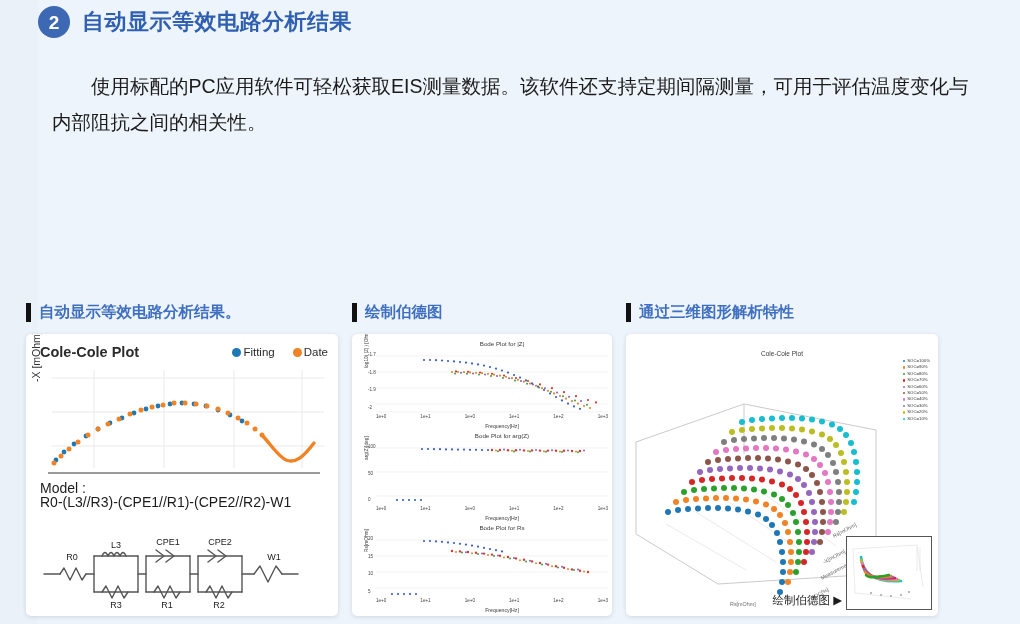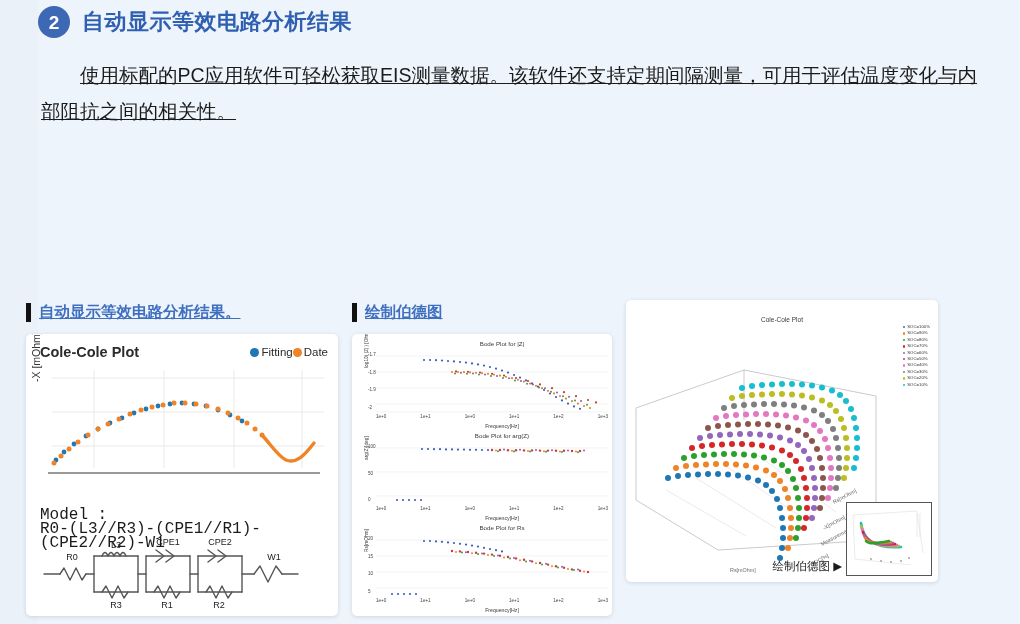--- a/index.html
+++ b/index.html
@@ -37,21 +37,21 @@
     font-size:22px; font-weight:700; color:#2f5fb0;
     letter-spacing:0.5px; white-space:nowrap;
   }
 
   
   .body-text {
     position:absolute; left:36px; top:52px; width:952px;
     font-size:19.5px; line-height:36px; color:#1b1b1b;
     letter-spacing:0px;
   }
-  .body-text p { margin:5px; text-indent:2em;text-decoration:underline; }
+  .body-text p { margin:16px; text-indent:2em; }
   .link-blue { color:#3f6fc0; }
   .sup-search {
     font-size:11px; vertical-align:super; color:#3f6fc0;
     position:relative; top:-2px;
   }
 
   
   .panels {
     position:absolute; left:26px; top:300px; width:968px; height:320px;
     display:flex; gap:14px;
@@ -60,39 +60,39 @@
   .panel.p1 { width:312px; }
   .panel.p2 { width:260px; }
   .panel.p3 { width:312px; }
 
   .panel-head {
     display:flex; align-items:center; gap:8px;
     height:24px; margin-bottom:10px;
   }
   .bar { width:5px; height:19px; background:#111; display:block; }
   .panel-title {
-    font-size:15.5px; font-weight:700; color:#3f6fc0; white-space:nowrap;text-decoration:underline;
+    font-size:15.5px; font-weight:700; color:#3f6fc0; white-space:nowrap;
   }
   .card {
     background:#fff; border-radius:5px;
     box-shadow:0 1px 4px rgba(40,60,90,0.16);
     position:relative; overflow:hidden;
   }
   .panel.p1 .card { height:282px; }
   .panel.p2 .card { height:282px; }
   .panel.p3 .card { height:282px; }
 
   
   .cc-title {
     position:absolute; left:14px; top:10px;
     font-size:14.5px; font-weight:700; color:#2b2b2b;
   }
   .cc-legend {
     position:absolute; right:10px; top:12px;
-    display:flex; gap:0; align-items:flex-start;
+    display:flex; gap:18px; align-items:flex-start;
     font-size:11.5px; color:#2b2b2b;
   }
   .cc-legend .li { display:flex; align-items:center; gap:2px; }
   .dot { width:9px; height:9px; border-radius:50%; display:inline-block; }
   .dot.blue { background:#1f77b4; }
   .dot.orange { background:#ef8326; }
   .cc-plot { position:absolute; left:8px; top:30px; width:296px; height:110px; }
   .ylab {
     position:absolute; left:4px; top:48px;
     font-size:10.5px; color:#333;
@@ -100,22 +100,22 @@
     white-space:nowrap;
   }
   .xlab {
     position:absolute; left:0; top:146px; width:312px; text-align:center;
     font-size:10.5px; color:#333;
   }
   .axis-line {
     position:absolute; left:22px; top:138px; width:272px; height:2px; background:#999;
   }
   .model-block {
-    position:absolute; left:14px; top:174px;
-    font-size:16px; color:#1b1b1b; line-height:14px;font-family:Liberation Mono, monospace;
+    position:absolute; left:14px; top:147px;
+    font-size:14px; color:#1b1b1b; line-height:14px;
   }
   .circuit { position:absolute; left:8px; top:196px; }
 
   
   .bode-wrap { position:absolute; left:0; top:0; width:300px; height:282px; }
   .bode-sub { position:absolute; left:0; width:300px; height:92px; }
   .bode-title {
     position:absolute; top:2px; left:0; width:300px; text-align:center;
     font-size:6.2px; color:#3a3a3a;
   }
@@ -701,20 +701,24 @@
                   <span>7580033.csv</span>
                 </div>
             </div>
           </div>
 
         </div>
       </div>
     </div>
 
     <div class="panel p3">
+      <div class="panel-head">
+        <span class="bar"></span>
+        <span class="panel-title">通过三维图形解析特性</span>
+      </div>
       <div class="card">
         <div class="td-title">Cole-Cole Plot</div>
 
         <svg width="312" height="282" viewBox="0 0 312 282">
 
           <g stroke="#bdbdbd" stroke-width="0.8" fill="none">
             <path d="M10 108 L118 70 L250 96"></path>
             <path d="M10 108 L10 200"></path>
             <path d="M118 70 L118 120"></path>
             <path d="M10 200 L92 250"></path>

